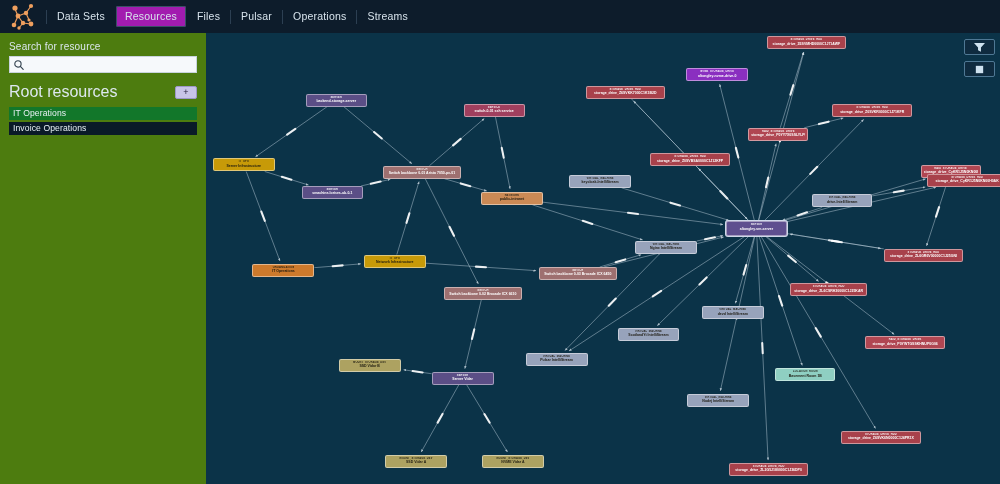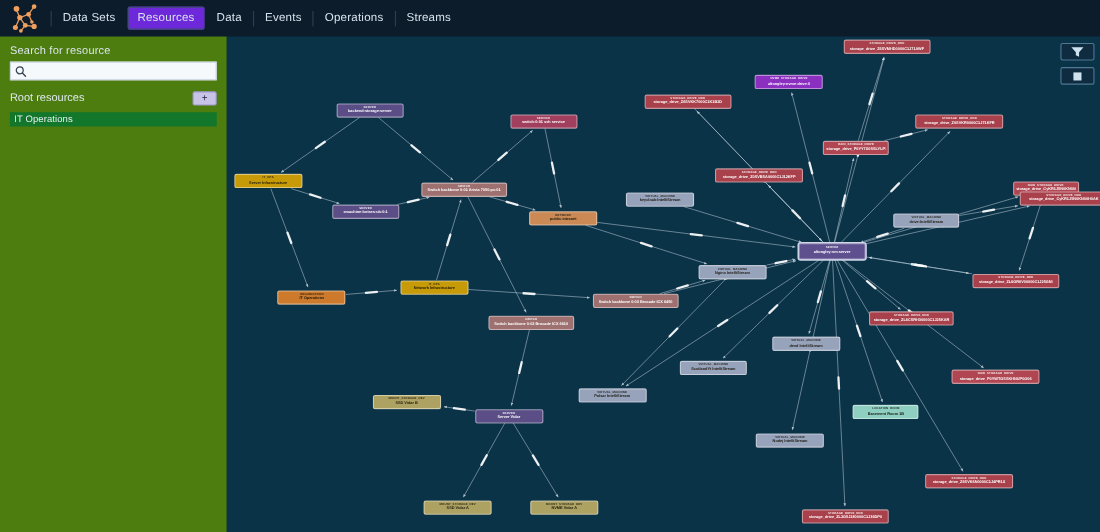--- a/index.html
+++ b/index.html
@@ -34,21 +34,21 @@
     font-size: 10.5px;
     padding: 4px 9px;
     margin: 0 1px;
     line-height: 13px;
     letter-spacing: .2px;
     white-space: nowrap;
     cursor: pointer;
     border-radius: 2px;
   }
   .nav-item.active {
-    background: #6d28d9;
+    background: #a21caf;
     box-shadow: inset 0 0 0 1px #3a5066;
   }
   .nav-sep { width: 1px; height: 14px; background: #2c3f52; }
 
   .topbar-right {
     margin-left: auto;
     display: flex; align-items: center;
     gap: 9px; padding-right: 10px;
   }
   .user-name { color: #e4ecf3; font-size: 10.5px; white-space: nowrap; }
@@ -91,21 +91,21 @@
     font-size: 9.5px; color: #2a3947;
     width: 100%; height: 100%;
   }
   .search-input::placeholder { color: #8d9aa6; }
 
   .root-row {
     display: flex; align-items: center;
     justify-content: space-between;
     margin-bottom: 6px;
   }
-  .root-title { color: #dde8ef; font-size: 10px; }
+  .root-title { color: #dde8ef; font-size: 16px; }
   .add-btn {
     width: 22px; height: 13px;
     background: #c8c4e8;
     border: 1px solid #9d97c9;
     border-radius: 2px;
     color: #26203f; font-size: 9px; line-height: 11px;
     text-align: center; cursor: pointer;
     font-family: "Liberation Sans", sans-serif;
   }
   .res-item {
@@ -202,23 +202,23 @@
             <circle cx="23" cy="17" r="1.6"></circle>
           <circle cx="13" cy="25" r="1.7"></circle>
         </g>
       </svg>
     </div>
 
     <div class="nav">
       <div class="nav-sep"></div>
       <div class="nav-item">Data Sets</div>
       <div class="nav-item active">Resources</div>
-      <div class="nav-item">Data</div>
+      <div class="nav-item">Files</div>
       <div class="nav-sep"></div>
-      <div class="nav-item">Events</div>
+      <div class="nav-item">Pulsar</div>
       <div class="nav-sep"></div>
       <div class="nav-item">Operations</div>
       <div class="nav-sep"></div>
       <div class="nav-item">Streams</div>
     </div>
 
   </div>
 
   <div class="sidebar">
     <div class="side-label">Search for resource</div>
@@ -229,20 +229,21 @@
         <line x1="9.8" y1="9.8" x2="13.6" y2="13.8" stroke="#33424f" stroke-width="1.6" stroke-linecap="round"></line>
       </svg>
     </div>
 
     <div class="root-row">
       <div class="root-title">Root resources</div>
       <div class="add-btn">+</div>
     </div>
 
     <div class="res-item selected">IT Operations</div>
+    <div class="res-item plain">Invoice Operations</div>
   </div>
 
   <div class="canvas">
     <svg class="edges" id="edge-layer">
       <defs>
         <marker id="arrowhead" markerWidth="5" markerHeight="5" refX="4.4" refY="2" orient="auto" markerUnits="strokeWidth">
           <path d="M0,0 L4.6,2 L0,4 Z" fill="#e7f0f7"></path>
         </marker>
       </defs>
       <g id="edge-group">

